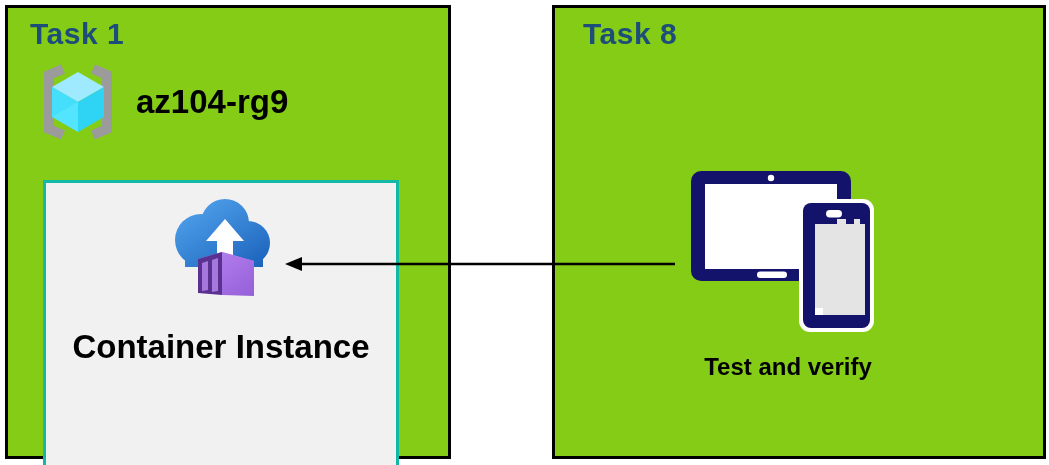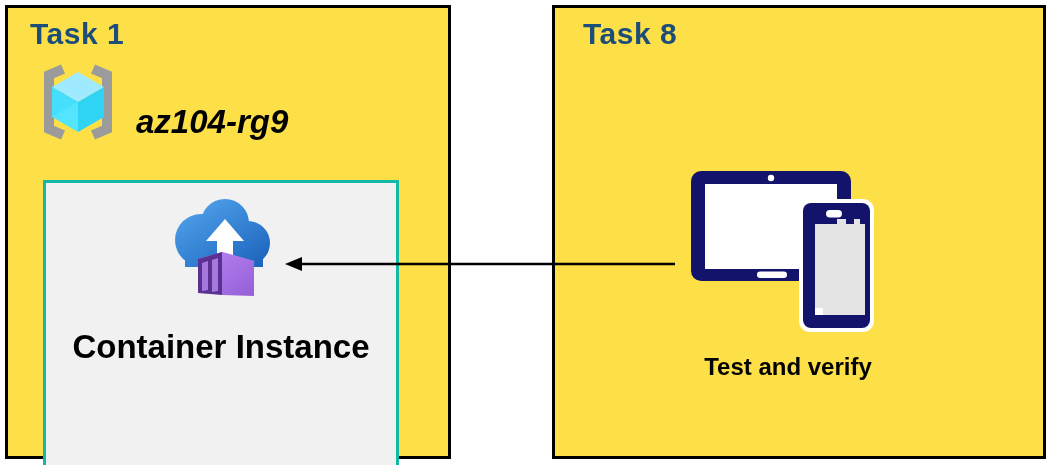--- a/index.html
+++ b/index.html
@@ -1,33 +1,33 @@
 <!DOCTYPE html>
 <html><head>
 <meta charset="utf-8">
 <style>
   html,body{margin:0;padding:0;background:#ffffff;}
   .canvas{
     position:relative;width:1049px;height:465px;background:#ffffff;overflow:hidden;
     font-family:"Liberation Sans", sans-serif;
   }
   .panel{
-    position:absolute;top:5px;height:454px;background:#fde047;
+    position:absolute;top:5px;height:454px;background:#84cc16;
     border:3px solid #000000;box-sizing:border-box;padding-left:36px;
   }
   .panel-left{left:5px;width:446px;}
   .panel-right{left:552px;width:494px;}
   .task-title{
     position:absolute;font-size:30px;font-weight:bold;color:#1C4E79;
     white-space:nowrap;letter-spacing:0.5px;
   }
   .title-1{left:22px;top:9px;}
   .title-2{left:28px;top:9px;}
   .rg-row{
-    position:absolute;left:28px;top:55px;display:flex;align-items:flex-end;gap:16px;font-style:italic;
+    position:absolute;left:28px;top:55px;display:flex;align-items:center;gap:16px;
   }
   .rg-name{font-size:33px;font-weight:bold;color:#000000;white-space:nowrap;}
   .inner-box{
     position:absolute;left:35px;top:172px;width:356px;height:294px;
     background:#F1F1F2;border:3px solid #14b8a6;box-sizing:border-box;
   }
   .ci-icon{position:absolute;left:125px;top:14px;}
   .ci-label{
     position:absolute;left:0;top:145px;width:100%;text-align:center;
     font-size:33px;font-weight:bold;color:#000000;white-space:nowrap;

